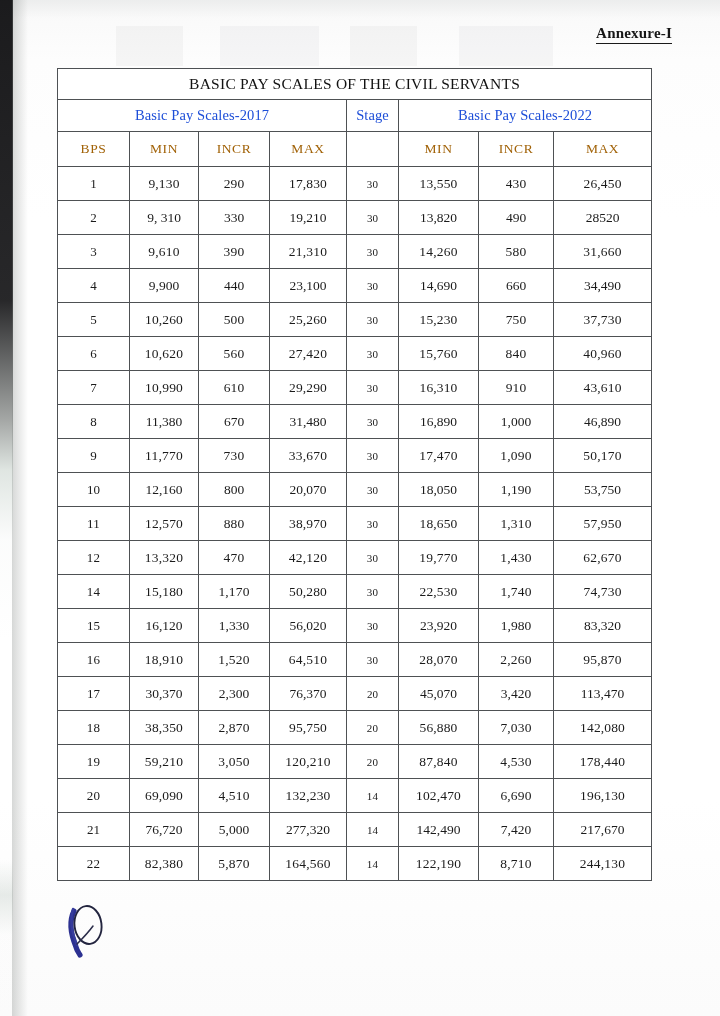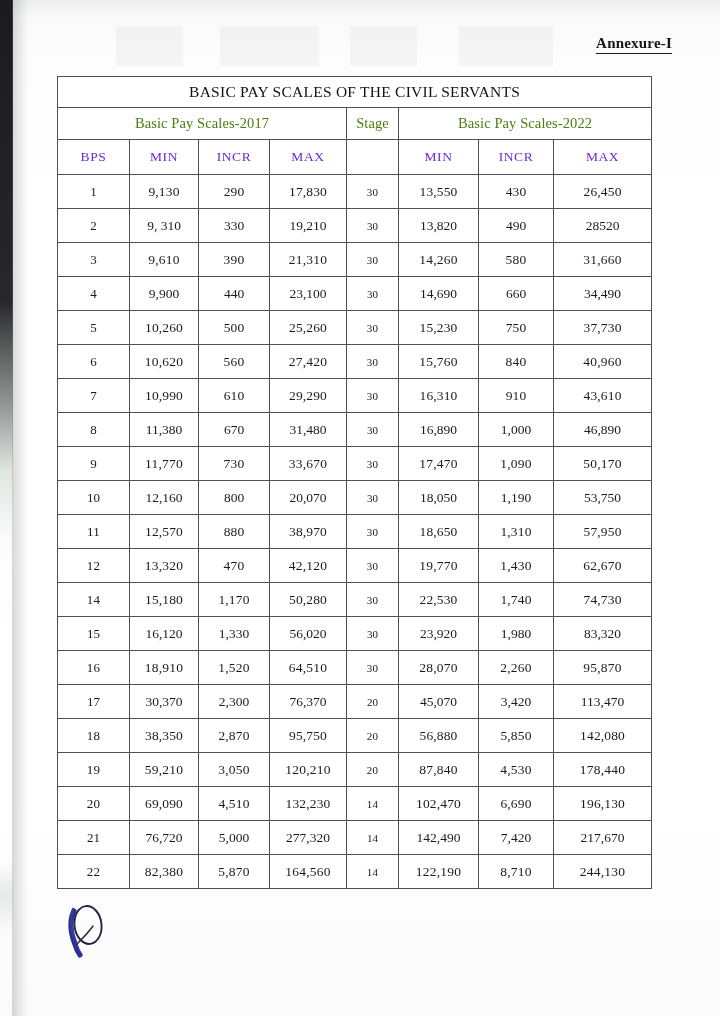--- a/index.html
+++ b/index.html
@@ -71,36 +71,36 @@
     background-size: 100% 6px;
     background-repeat: repeat-y;
     background-position: 0 6px;
     filter: blur(0.7px);
   }
 
   
   #annexure {
     position: absolute;
     right: 48px;
-    top: 35px;
+    top: 25px;
     font-family: "Liberation Serif", "DejaVu Serif", serif;
     font-size: 15px;
     font-weight: bold;
     letter-spacing: 0.2px;
     color: #161616;
     border-bottom: 1.6px solid #1a1a1a;
     padding-bottom: 1px;
     line-height: 1.1;
   }
 
   
   #pay-table-wrap {
     position: absolute;
     left: 57px;
-    top: 76px;
+    top: 68px;
     width: 594px;
   }
   table.paytable {
     border-collapse: collapse;
     width: 594px;
     table-layout: fixed;
     background: #ffffff;
   }
   table.paytable td,
   table.paytable th {
@@ -116,28 +116,28 @@
     font-weight: bold;
     letter-spacing: 0.25px;
     color: #121212;
     font-family: "Liberation Serif", "DejaVu Serif", serif;
   }
   .group-cell {
     height: 31px;
     font-size: 14.5px;
     font-weight: bold;
     letter-spacing: 0.1px;
-    color: #4d7c0f;
+    color: #1d4ed8;
   }
   .colhead-cell {
     height: 34px;
     font-size: 13.5px;
     font-weight: bold;
     letter-spacing: 0.6px;
-    color: #6d28d9;
+    color: #a16207;
   }
   .blank-head {
     height: 34px;
   }
   td.data {
     height: 33px;
     font-size: 13.5px;
     color: #1b1b1b;
     font-family: "Liberation Serif", "DejaVu Serif", serif;
   }
@@ -365,21 +365,21 @@
           <td class="data">3,420</td>
           <td class="data">113,470</td>
         </tr>
         <tr>
           <td class="data bps">18</td>
           <td class="data">38,350</td>
           <td class="data">2,870</td>
           <td class="data">95,750</td>
           <td class="data stage">20</td>
           <td class="data">56,880</td>
-          <td class="data">5,850</td>
+          <td class="data">7,030</td>
           <td class="data">142,080</td>
         </tr>
         <tr>
           <td class="data bps">19</td>
           <td class="data">59,210</td>
           <td class="data">3,050</td>
           <td class="data">120,210</td>
           <td class="data stage">20</td>
           <td class="data">87,840</td>
           <td class="data">4,530</td>

